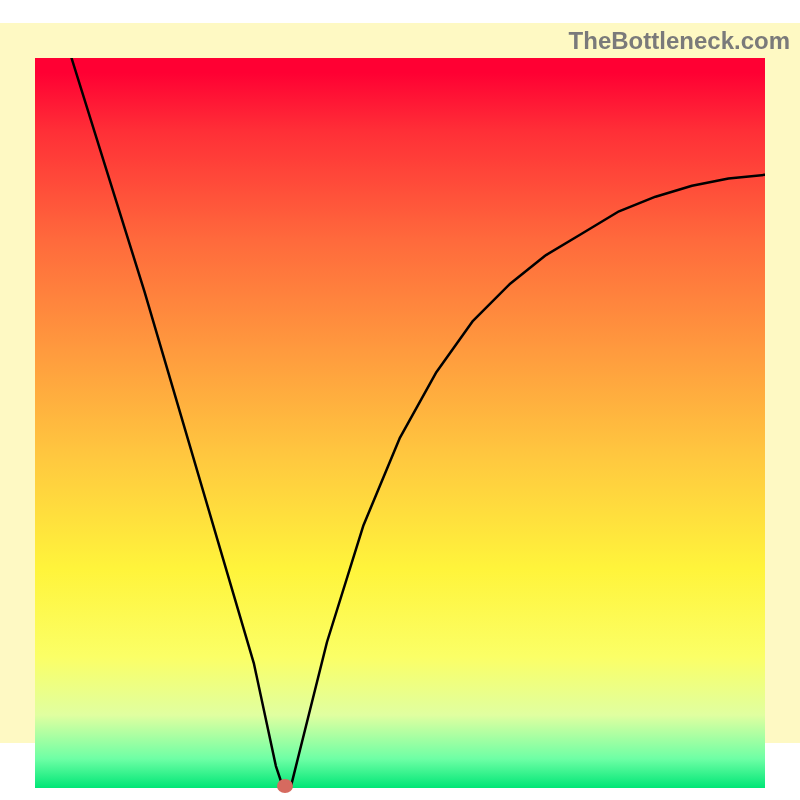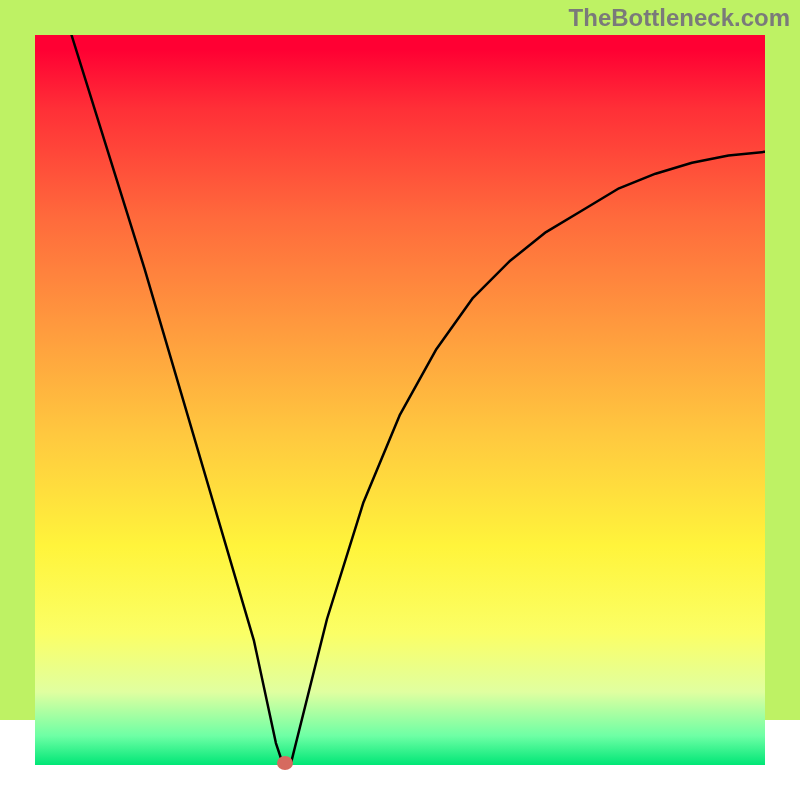--- a/index.html
+++ b/index.html
@@ -1,21 +1,22 @@
 <!DOCTYPE html>
 <html><head>
 <meta charset="utf-8">
 <style>
   * { margin: 0; padding: 0; box-sizing: border-box; }
   html, body { width: 800px; height: 800px; overflow: hidden; }
   .outer {
     width: 800px;
     height: 720px;
-    background: #bef264;
+    background: #fef9c3;
     position: relative;
+    margin-top: 23px;
   }
   .watermark {
     position: absolute;
     top: 4px;
     right: 10px;
     color: #7a7a7a;
     font-family: Arial, Helvetica, sans-serif;
     font-size: 24px;
     font-weight: bold;
     letter-spacing: 0px;

